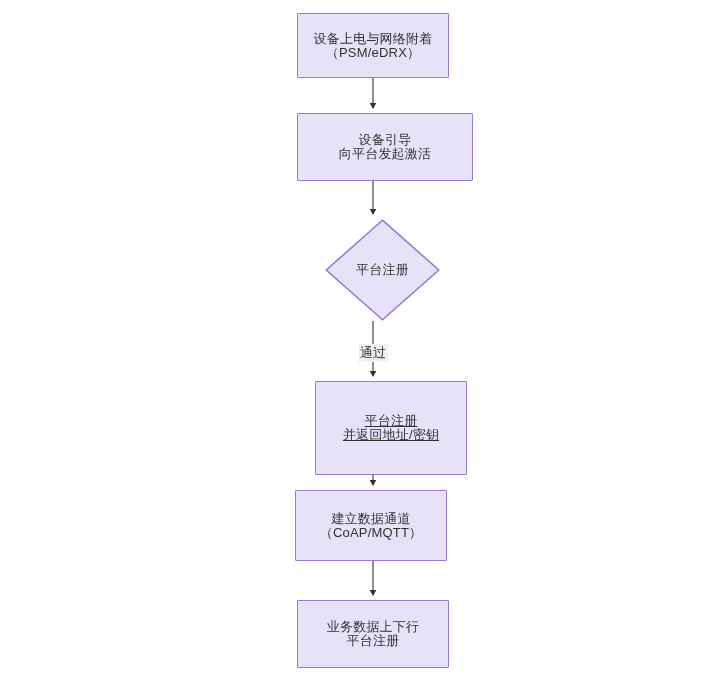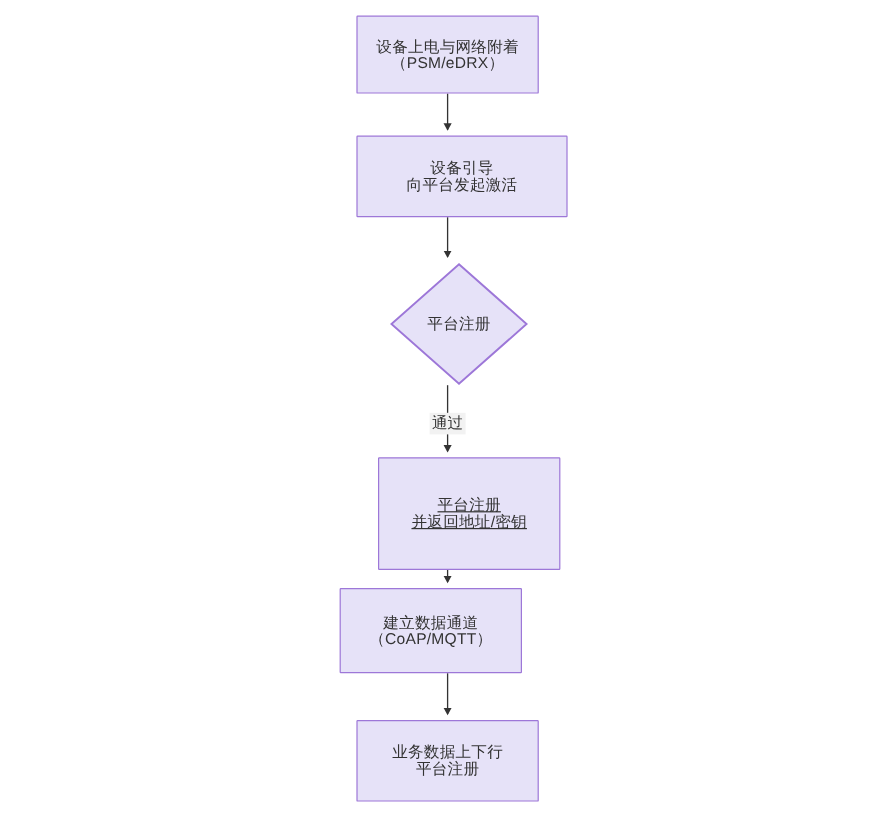--- a/index.html
+++ b/index.html
@@ -110,21 +110,21 @@
       <polygon points="57.5,1.2 113.8,51 57.5,100.8 1.2,51" fill="#e6e2f8" stroke="#9d77d8" stroke-width="1.6"></polygon>
     </svg>
     <span class="decision-label">平台注册</span>
   </div>
 
   <div class="node process" style="left:315px; top:381px; width:152px; height:94px;text-decoration:underline;">
     <span>平台注册
 并返回地址/密钥</span>
   </div>
 
-  <div class="node process" style="left:283px; top:490px; width:152px; height:71px;">
+  <div class="node process" style="left:295px; top:490px; width:152px; height:71px;">
     <span>建立数据通道
 （CoAP/MQTT）</span>
   </div>
 
   <div class="node process" style="left:297px; top:600px; width:152px; height:68px;">
     <span>业务数据上下行
 平台注册</span>
   </div>
 
   <div class="edge-label" style="left:373px; top:353px;">通过</div>

